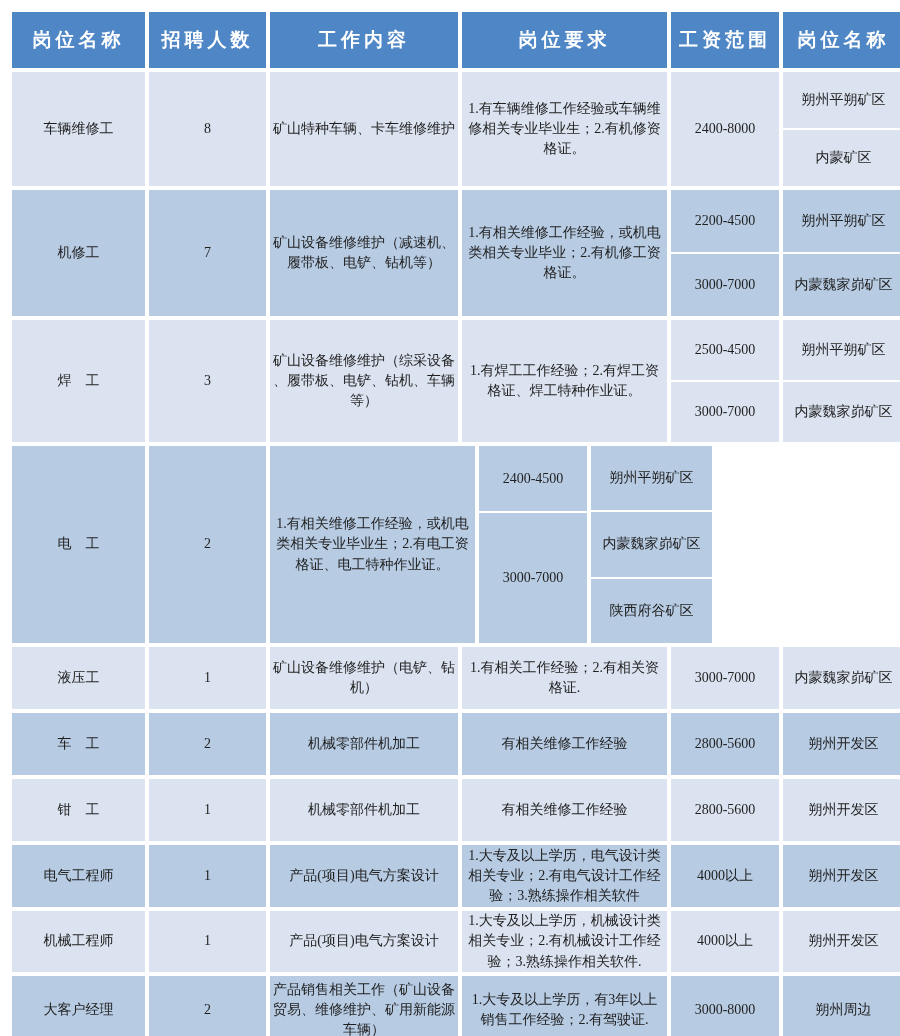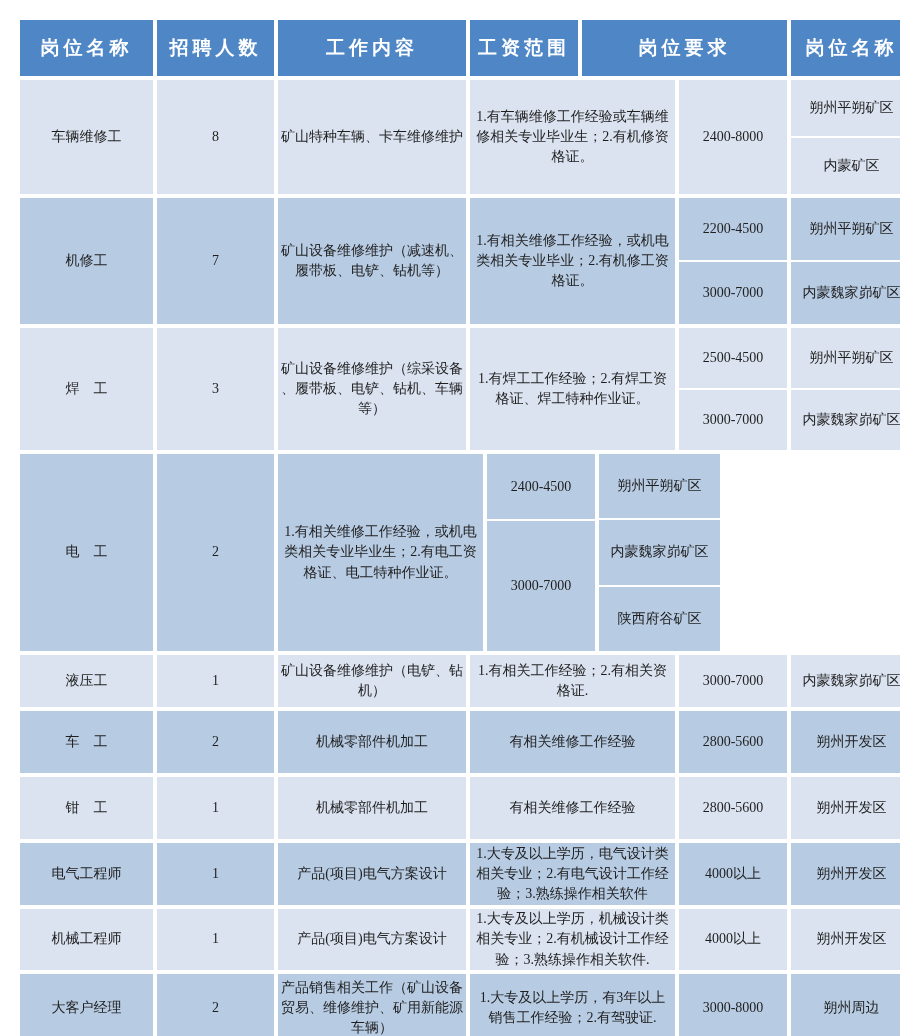--- a/index.html
+++ b/index.html
@@ -1,18 +1,18 @@
 <!DOCTYPE html>
 <html><head>
 <meta charset="utf-8">
 <style>
   html,body{margin:0;padding:0;background:#ffffff;}
   .page{
     width:900px;height:1036px;box-sizing:border-box;
-    background:#ffffff;padding:20px;
+    background:#ffffff;padding:12px;
     display:flex;flex-direction:column;gap:4px;
     font-family:"Liberation Serif","DejaVu Serif",serif;
     color:#1f1f1f;
   }
   .hrow{display:flex;gap:4px;height:56px;flex:none;}
   .hcell{
     background:#4E86C6;color:#ffffff;font-weight:bold;
     font-size:19px;letter-spacing:4px;
     display:flex;align-items:center;justify-content:center;
     box-sizing:border-box;
@@ -29,37 +29,37 @@
   .c2{width:117px;flex:none;}
   .c3{width:188px;flex:none;}
   .c4{width:205px;flex:none;}
   .c5{width:108px;flex:none;}
   .c6{width:121px;flex:none;}
   .c3.cell,.c4.cell{word-break:break-all;line-break:anywhere;}
   .subcol{display:flex;flex-direction:column;gap:2px;box-sizing:border-box;border-radius:30px;}
   .sub{flex:1 1 0;}
   
   .r1{height:114px}.r2{height:126px}.r3{height:122px}.r4{height:197px}
-  .r5{height:52px}.r6{height:62px}.r7{height:62px}.r8{height:62px}
+  .r5{height:62px}.r6{height:62px}.r7{height:62px}.r8{height:62px}
   .r9{height:61px}.r10{height:68px}
   
   .r4 .sal-top{flex:64 1 0;}
   .r4 .sal-bottom{flex:131 1 0;}
 </style>
 </head>
 <body>
 
 <div class="page">
 
   <div class="hrow">
     <div class="hcell c1">岗位名称</div>
     <div class="hcell c2">招聘人数</div>
     <div class="hcell c3">工作内容</div>
+    <div class="hcell c4">岗位要求</div>
     <div class="hcell c5">工资范围</div>
-    <div class="hcell c4">岗位要求</div>
     <div class="hcell c6">岗位名称</div>
   </div>
 
   <div class="jrow light r1">
     <div class="cell bg c1">车辆维修工</div>
     <div class="cell bg c2">8</div>
     <div class="cell bg c3">矿山特种车辆、卡车维修维护</div>
     <div class="cell bg c4">1.有车辆维修工作经验或车辆维修相关专业毕业生；2.有机修资格证。</div>
     <div class="subcol c5">
       <div class="cell bg sub">2400-8000</div>

